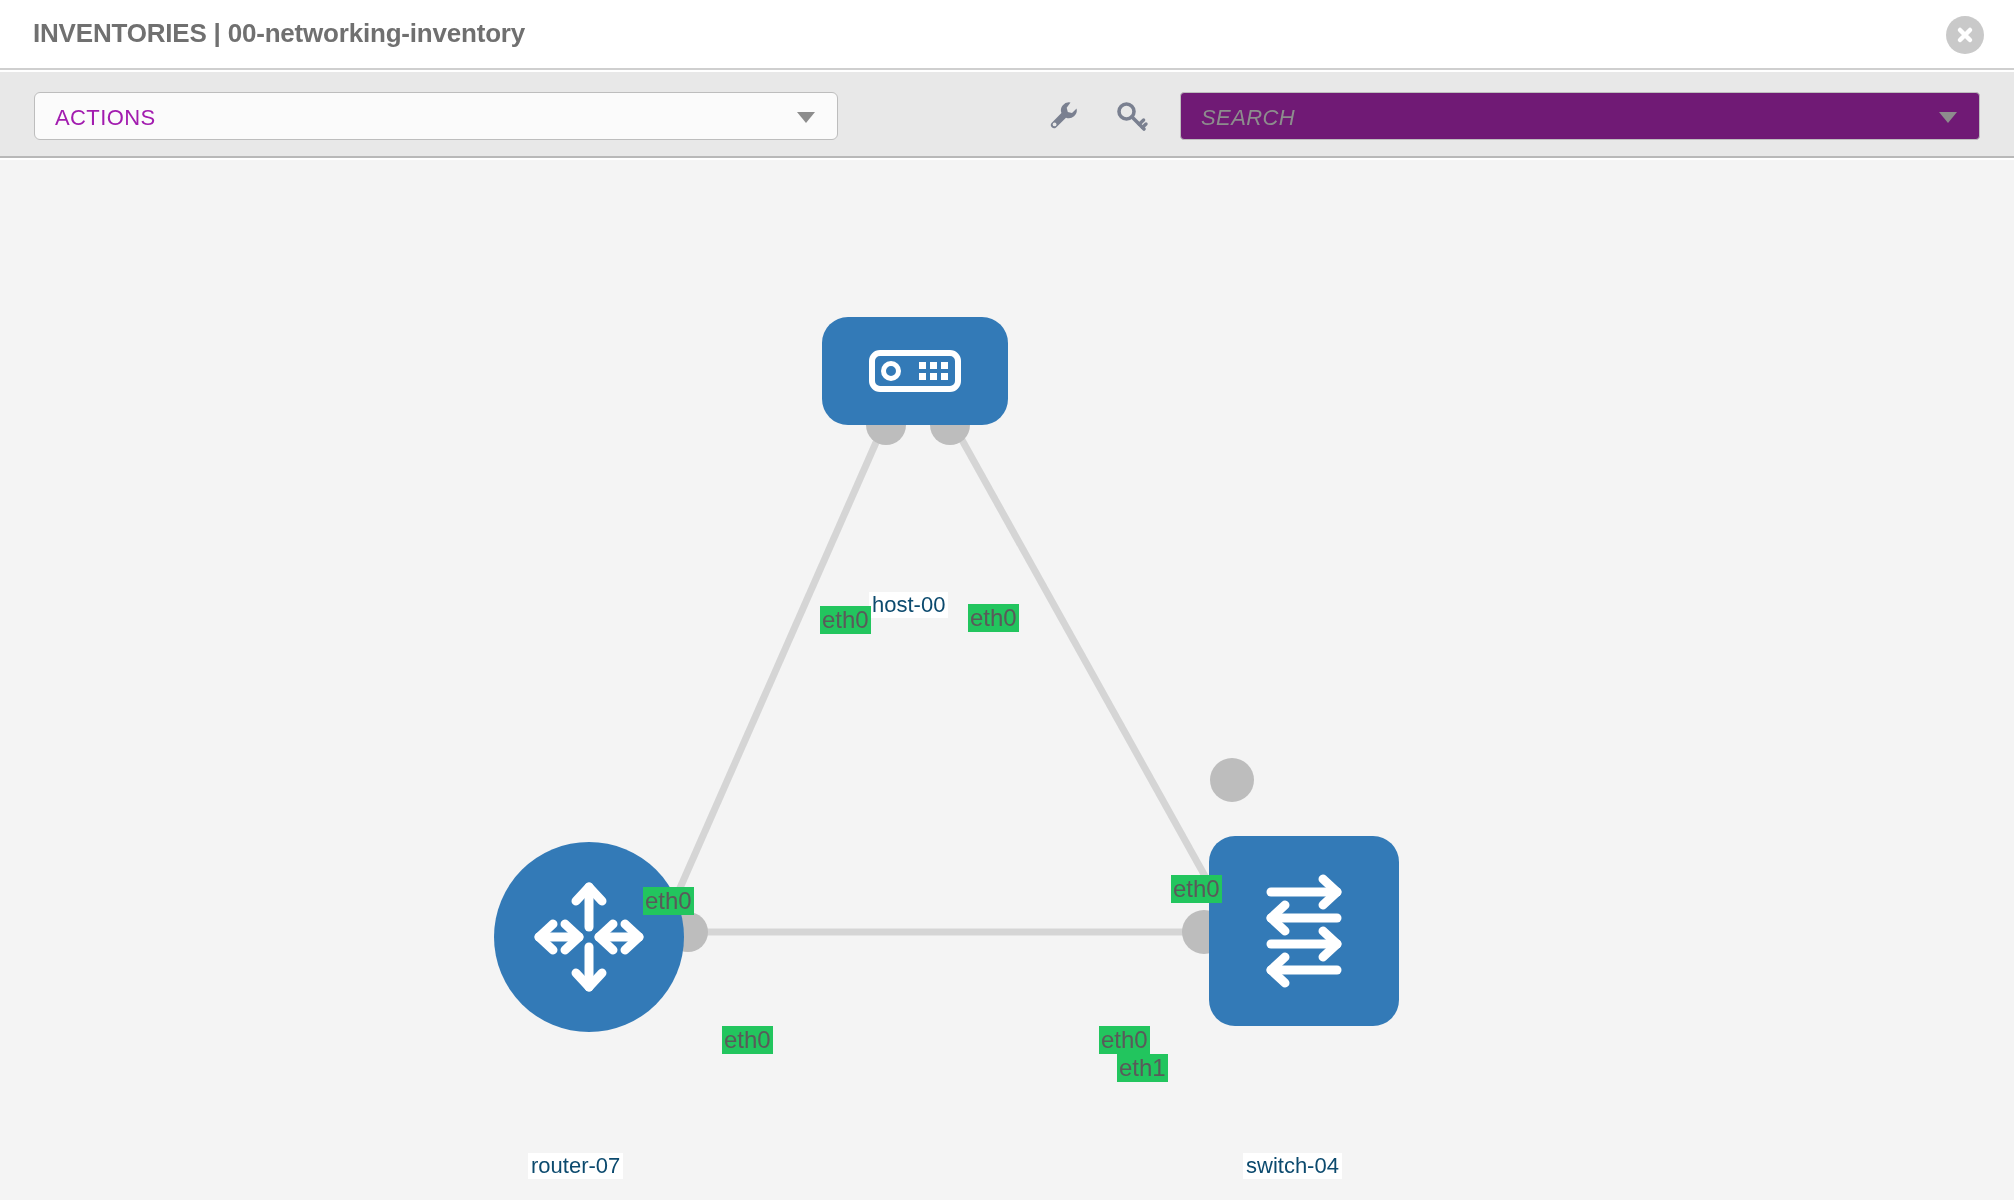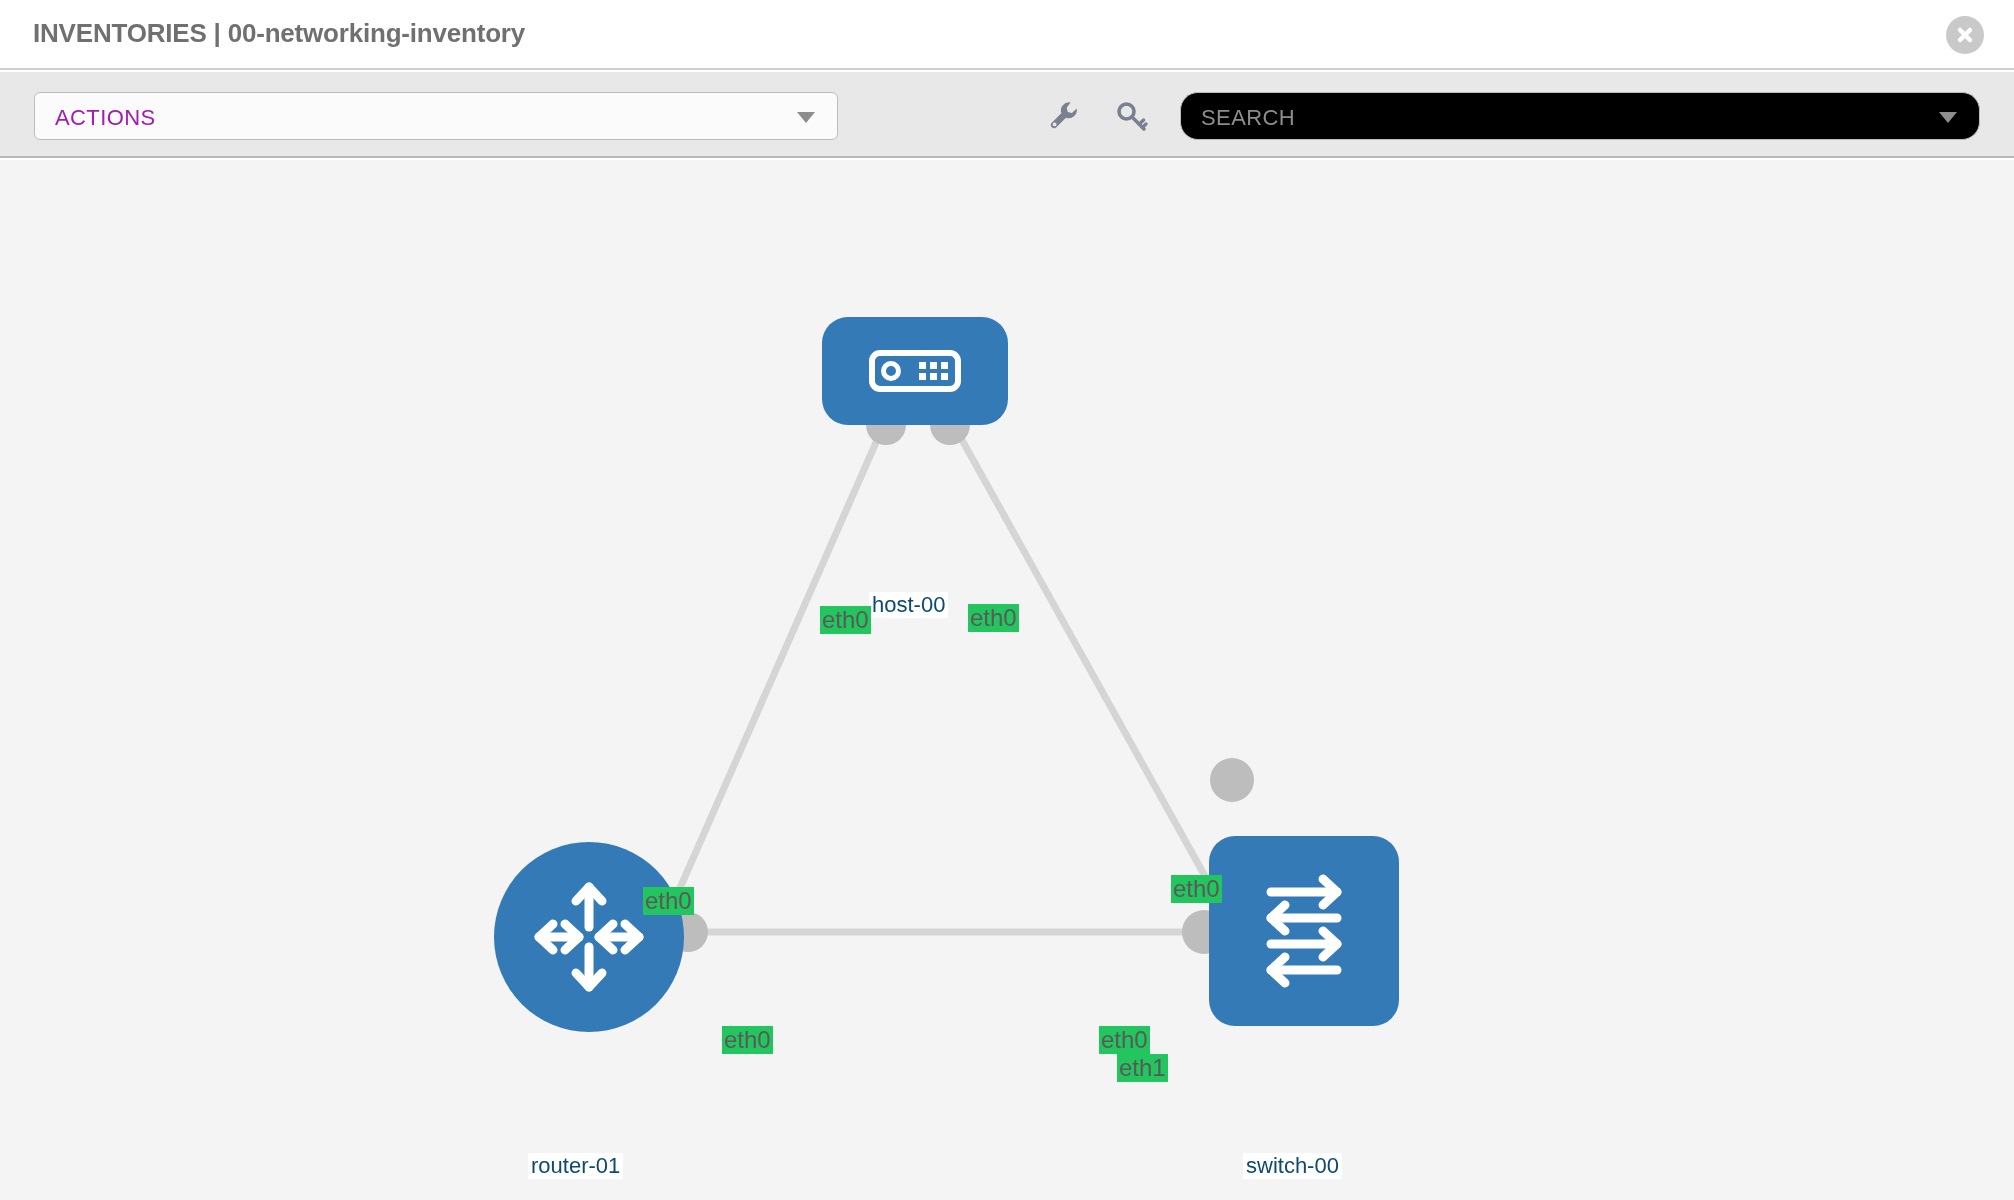--- a/index.html
+++ b/index.html
@@ -61,24 +61,25 @@
     width: 48px; height: 48px;
     display: flex; align-items: center; justify-content: center;
     cursor: pointer;
   }
   .tool-icon.wrench { left: 1040px; }
   .tool-icon.key    { left: 1108px; }
 
   .search-select {
     position: absolute; left: 1180px; top: 20px;
     width: 800px; height: 48px;
-    background: #000000;
+    background: #701a75;
     border: 1px solid #bdbdbd;
-    border-radius: 18px;
+    border-radius: 4px;
     cursor: text;
+    font-style: italic;
   }
   .search-select .label {
     position: absolute; left: 20px; top: 12px;
     font-size: 22px; color: #8d8d8d; letter-spacing: 0.4px;
   }
 
   
   .canvas {
     position: absolute; left: 0; top: 160px;
     width: 2014px; height: 1040px;
@@ -243,22 +244,22 @@
             <path d="M44 37 L30 50 L44 63"></path>
           <path d="M30 76 L96 76"></path>
             <path d="M82 63 L96 76 L82 89"></path>
           <path d="M96 102 L30 102"></path>
             <path d="M44 89 L30 102 L44 115"></path>
         </g>
       </svg>
     </div>
 
     <div class="node-label label-host">host-00</div>
-    <div class="node-label label-router">router-01</div>
-    <div class="node-label label-switch">switch-00</div>
+    <div class="node-label label-router">router-07</div>
+    <div class="node-label label-switch">switch-04</div>
 
     <div class="edge-label el-host-left">eth0</div>
     <div class="edge-label el-host-right">eth0</div>
     <div class="edge-label el-router-up">eth0</div>
     <div class="edge-label el-switch-up">eth0</div>
     <div class="edge-label el-router-right">eth0</div>
     <div class="edge-label el-switch-l0">eth0</div>
     <div class="edge-label el-switch-l1">eth1</div>
 
   </div>

